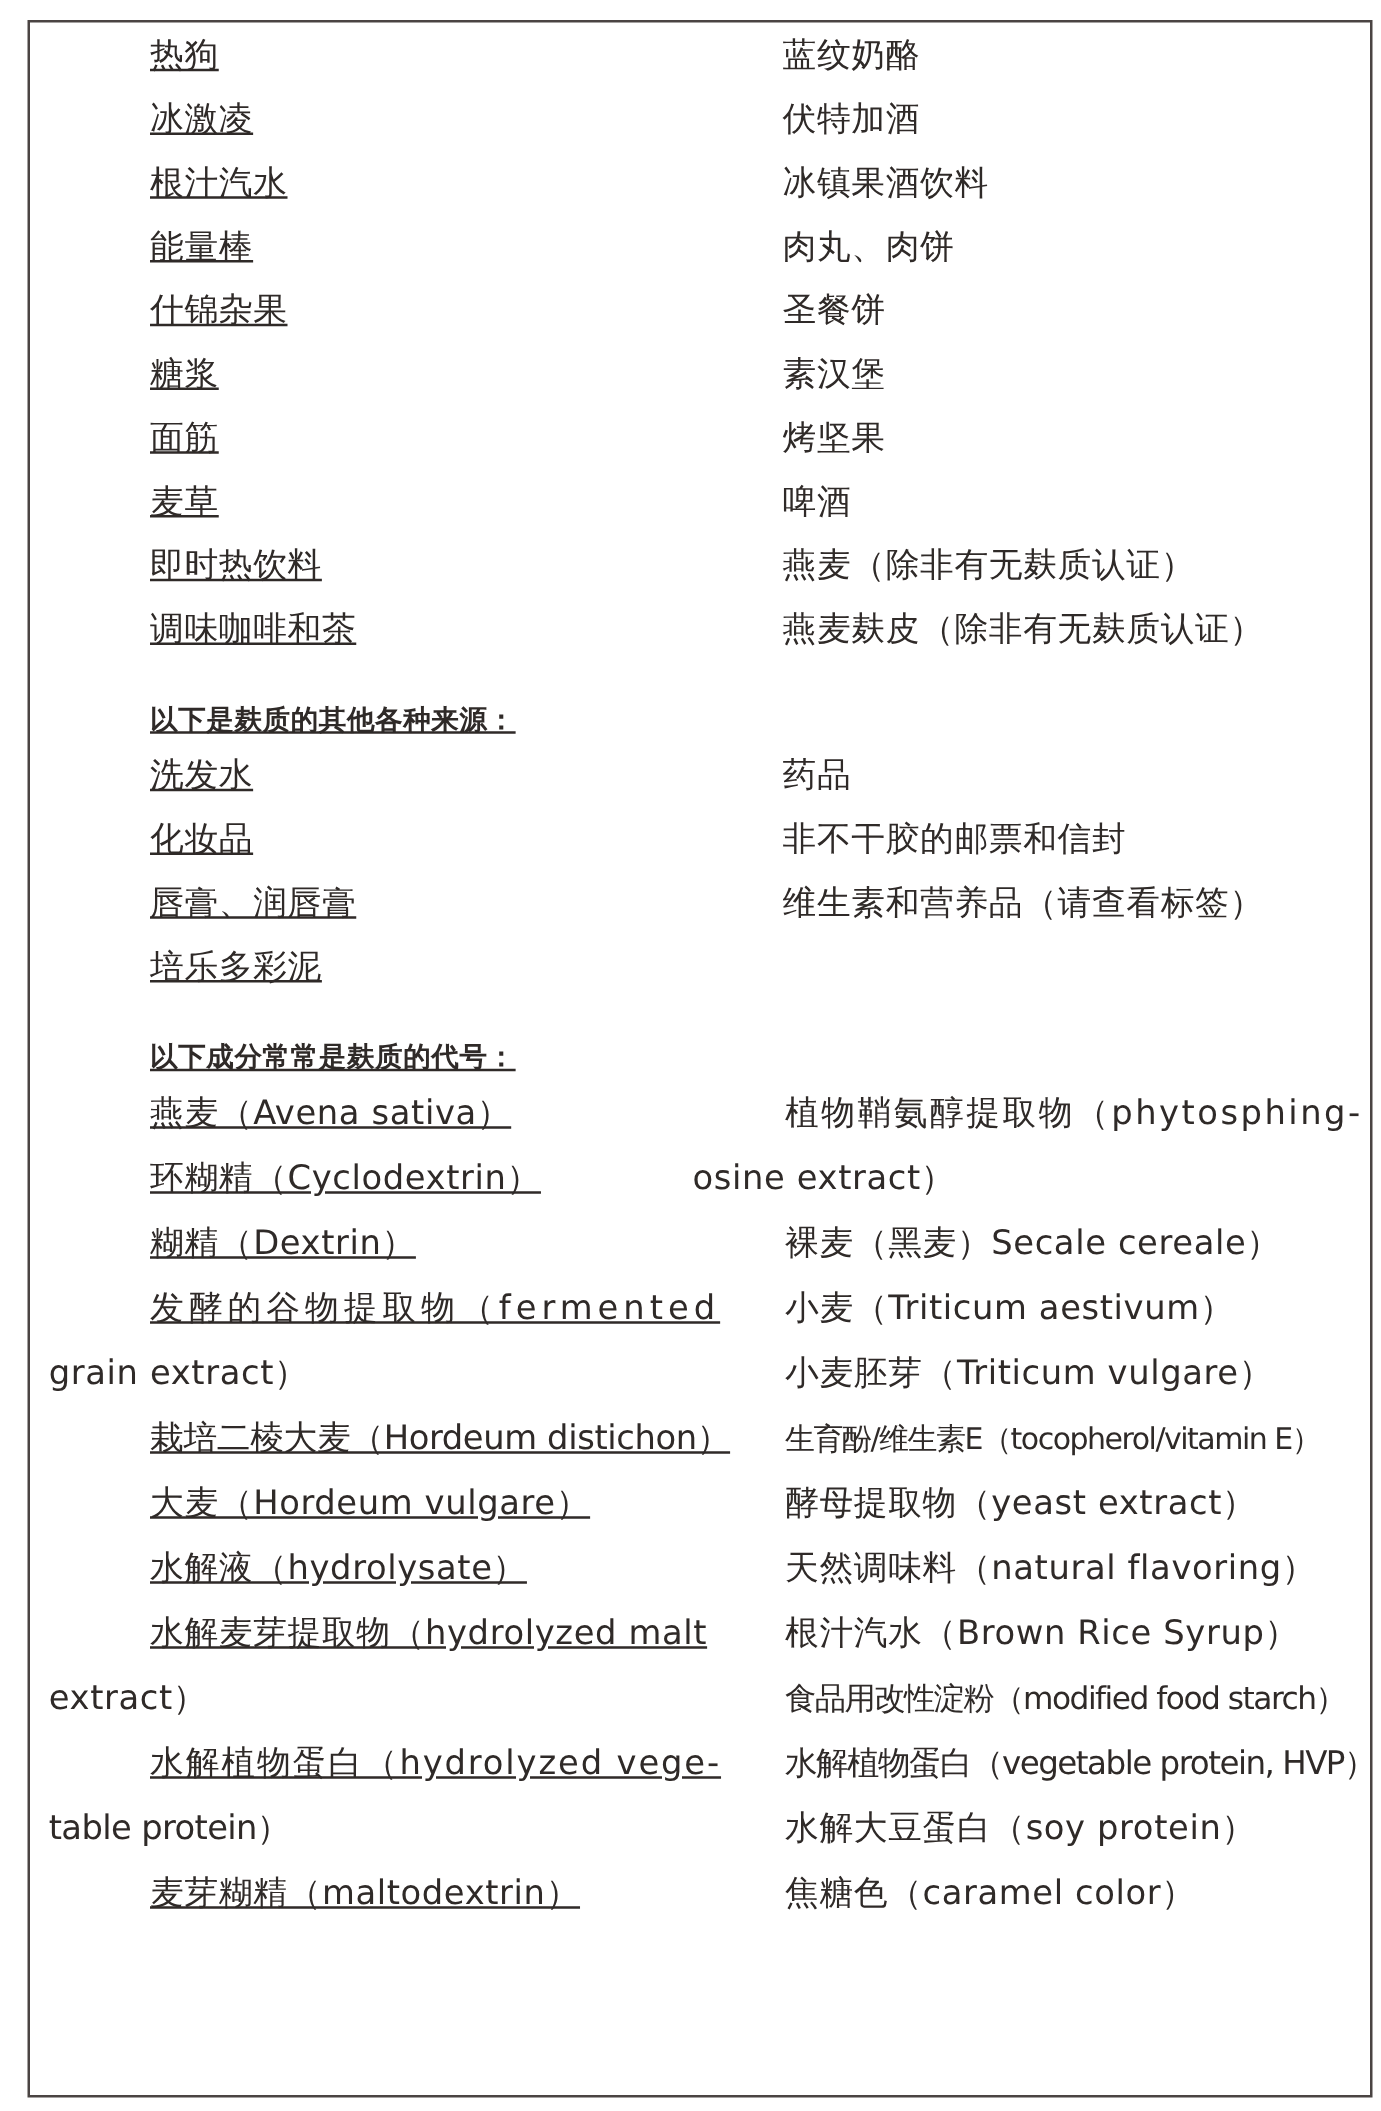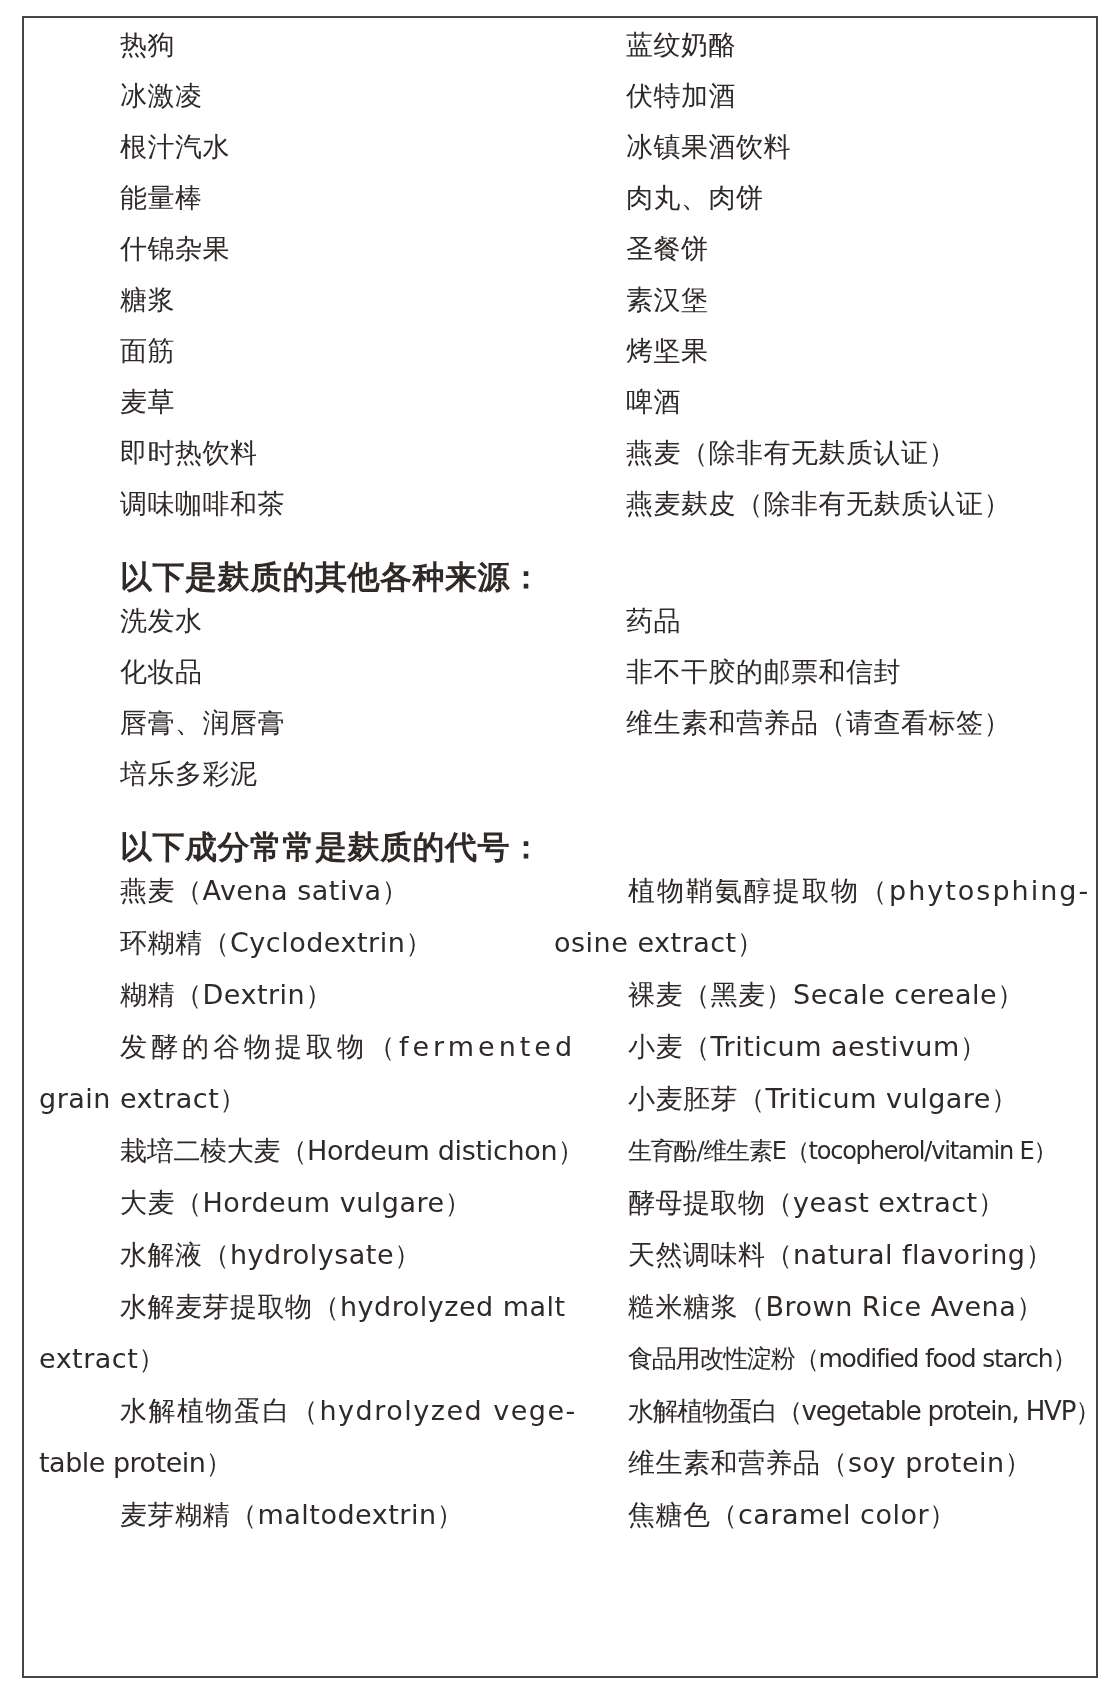--- a/index.html
+++ b/index.html
@@ -1,22 +1,22 @@
 <!DOCTYPE html>
 <html><head>
 <meta charset="utf-8">
 <style>
   html, body { margin: 0; padding: 0; background: #ffffff; }
   body { width: 1105px; height: 1689px; position: relative; overflow: hidden;
          font-family: "DejaVu Sans", "Liberation Sans", sans-serif; color: #2f2a28; }
   .box { position: absolute; left: 22px; top: 16px; width: 1076px; height: 1662px;
          border: 2px solid #4a4443; box-sizing: border-box; }
   .t { position: absolute; font-size: 27px; line-height: 34px; white-space: nowrap; letter-spacing: 0.5px; }
-  .h { font-weight: bold; font-size: 32px; text-align: right; }
-  .lc { left: 120px; }
+  .h { font-weight: bold; font-size: 22px; text-align: right; }
+  .lc { left: 120px; text-decoration: underline; }
   .rc { left: 626px; }
   .rc2 { left: 628px; }
   .wrap { left: 39px; }
   .wrapR { left: 554px; }
   .sp { letter-spacing: 4px; }
 </style>
 </head>
 <body>
 
 <div class="box"></div>
@@ -69,17 +69,17 @@
 <div class="t lc" style="top:1498px">麦芽糊精（maltodextrin）</div>
 
 <div class="t rc2" style="top:874px; letter-spacing:2px">植物鞘氨醇提取物（phytosphing-</div>
 <div class="t wrapR" style="top:926px">osine extract）</div>
 <div class="t rc2" style="top:978px">裸麦（黑麦）Secale cereale）</div>
 <div class="t rc2" style="top:1030px">小麦（Triticum aestivum）</div>
 <div class="t rc2" style="top:1082px">小麦胚芽（Triticum vulgare）</div>
 <div class="t rc2" style="top:1134px; letter-spacing:-1.2px; font-size:24px">生育酚/维生素E（tocopherol/vitamin E）</div>
 <div class="t rc2" style="top:1186px">酵母提取物（yeast extract）</div>
 <div class="t rc2" style="top:1238px">天然调味料（natural flavoring）</div>
-<div class="t rc2" style="top:1290px">糙米糖浆（Brown Rice Avena）</div>
+<div class="t rc2" style="top:1290px">根汁汽水（Brown Rice Syrup）</div>
 <div class="t rc2" style="top:1342px; letter-spacing:-1.2px; font-size:25px">食品用改性淀粉（modified food starch）</div>
 <div class="t rc2" style="top:1394px; letter-spacing:-1.2px; font-size:26px">水解植物蛋白（vegetable protein, HVP）</div>
-<div class="t rc2" style="top:1446px">维生素和营养品（soy protein）</div>
+<div class="t rc2" style="top:1446px">水解大豆蛋白（soy protein）</div>
 <div class="t rc2" style="top:1498px">焦糖色（caramel color）</div>
 
 </body></html>

